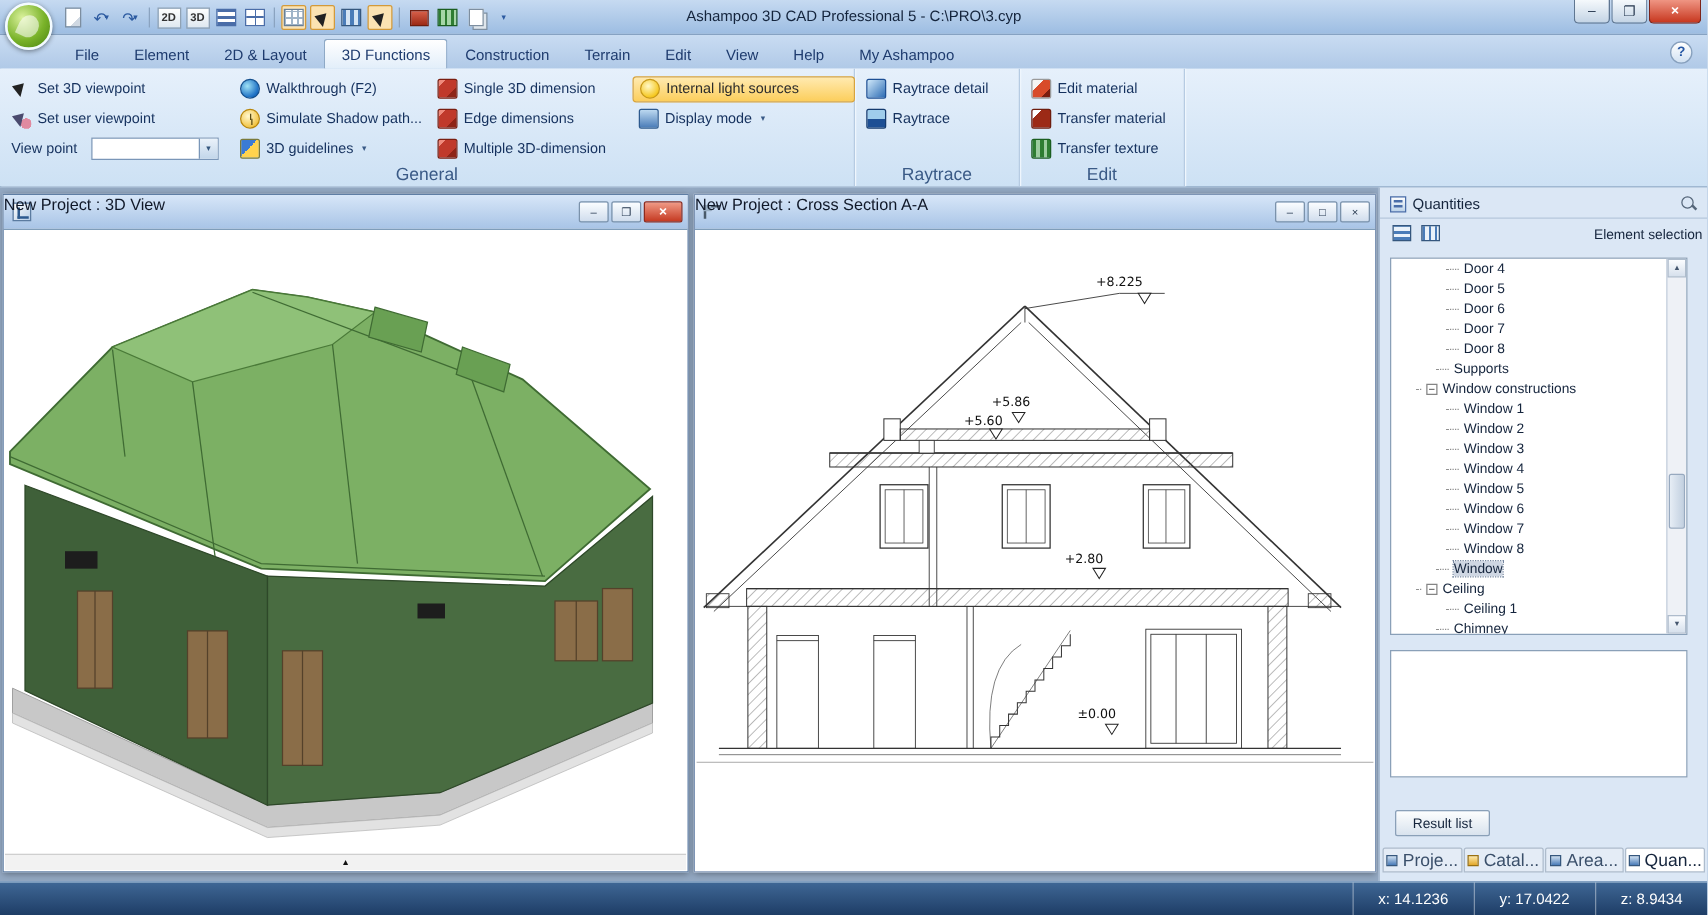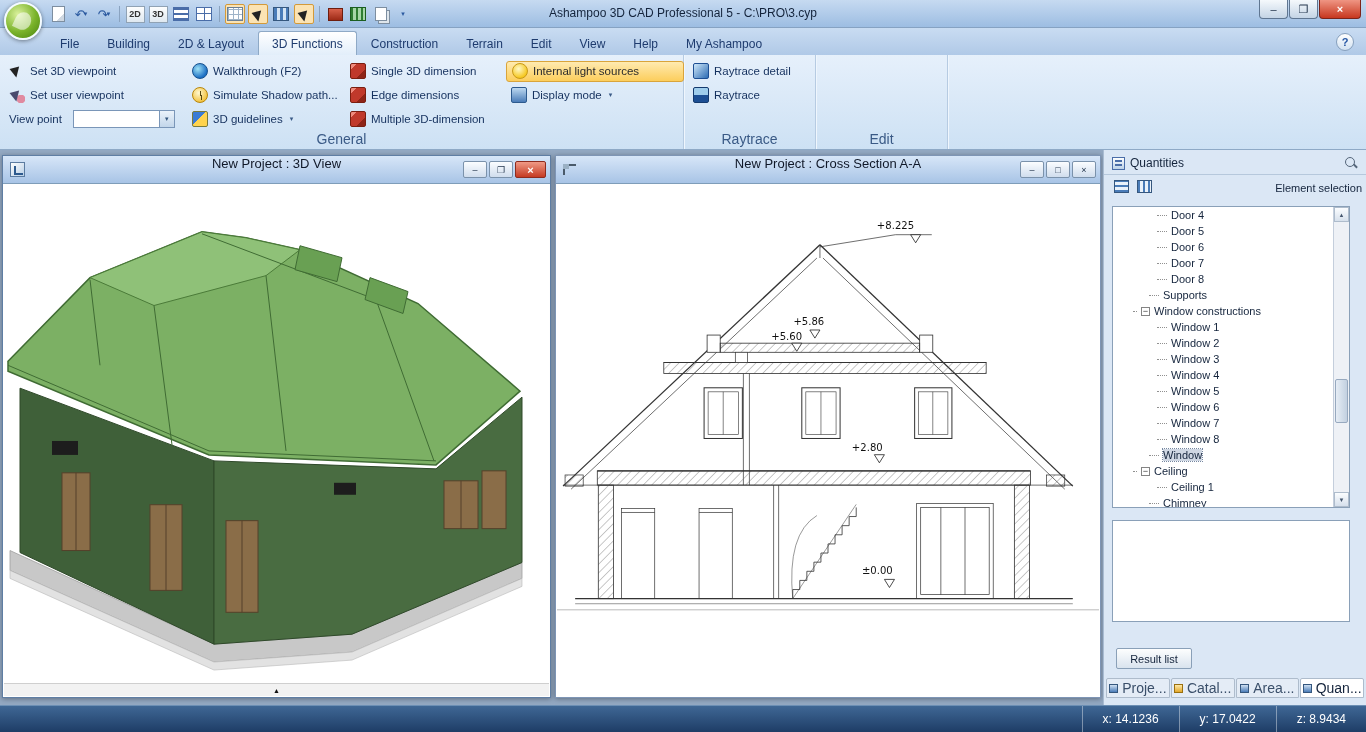--- a/index.html
+++ b/index.html
@@ -70,21 +70,21 @@
   .ic-emat{background:linear-gradient(135deg,#f5f5f5 30%,#d84b2a 30% 75%,#7a1e10 75%);border:1px solid #9a9a9a}
   .ic-tmat{background:linear-gradient(135deg,#fff 25%,#9c2a16 25%);border:1px solid #6e1d0e}
   .ic-ttex{background:repeating-linear-gradient(90deg,#2e7d32 0 3px,#9ccc9f 3px 6px);border:1px solid #1b5e20}
 
   
   .main{position:absolute;top:150px;left:0;right:0;height:555px;background:#93a8c2}
   .child{position:absolute;background:#fff;border:1px solid #5f7ea4;box-shadow:0 1px 5px rgba(0,0,0,.35)}
   .c-view3d{left:2px;top:5px;width:549px;height:543px}
   .c-section{left:555px;top:5px;width:546px;height:543px;border-color:#7e95b5}
   .ctitle{height:28px;background:linear-gradient(#d7e6f8,#a8c4e6);border-bottom:1px solid #7f9db9;position:relative}
-  .ctext{position:absolute;left:0;right:0;top:0;text-align:center;font-size:13px;color:#101828}
+  .ctext{position:absolute;left:0;right:0;top:0;font-size:13px;color:#101828}
   .cicon{position:absolute;left:7px;top:6px;width:15px;height:15px}
   .ci-3d{background:linear-gradient(135deg,#fdfefe,#b9cfe6);border:1px solid #5b7ba0}
   .ci-3d::after{content:'';position:absolute;left:3px;top:3px;width:7px;height:7px;border-left:2px solid #2d5a8e;border-bottom:2px solid #2d5a8e}
   .ci-sec{border-top:2px solid #4a5a6a;border-left:2px solid #4a5a6a;width:13px;height:11px;margin-top:2px}
   .ci-sec::after{content:'';position:absolute;left:-2px;top:-2px;width:6px;height:5px;background:#9ab0c4}
   .cbtns{position:absolute;right:4px;top:5px;display:flex;gap:2px}
   .cbtn{width:24px;height:17px;border:1px solid #7b92ab;background:linear-gradient(#fbfdff,#d0dded);font-size:9px;display:flex;align-items:center;justify-content:center;color:#24364d;border-radius:2px}
   .cbtn.closeA{background:linear-gradient(#f09a86,#c53a22);border-color:#8e2b1e;color:#fff;width:31px;font-weight:bold;font-size:11px}
   .ccontent{position:absolute;top:28px;left:1px;right:1px;bottom:1px;background:#fff;overflow:hidden}
   .hsb{position:absolute;left:0;right:0;bottom:0;height:13px;background:#f2f2f2;border-top:1px solid #cfcfcf;display:flex;align-items:center;justify-content:center;font-size:7px;color:#111}
@@ -193,21 +193,21 @@
     <div class="qi">
         <span class="q-copy"></span>
       </div>
     <div class="qi">
         <span class="qdd">▾</span>
       </div>
   </div>
 
   <div class="tabs">
     <div class="tab">File</div>
-    <div class="tab">Building</div>
+    <div class="tab">Element</div>
     <div class="tab">2D &amp; Layout</div>
     <div class="tab active">3D Functions</div>
     <div class="tab">Construction</div>
     <div class="tab">Terrain</div>
     <div class="tab">Edit</div>
     <div class="tab">View</div>
     <div class="tab">Help</div>
     <div class="tab">My Ashampoo</div>
     <div class="helpbtn">?</div>
   </div>
@@ -275,20 +275,34 @@
           </div>
         <div class="ritem">
             <span class="icn ic-ray"></span>
             <span>Raytrace</span>
           </div>
         <div class="ritem"></div>
       </div>
       <div class="rcap">Raytrace</div>
     </div>
     <div class="rgroup g-edit" style="width:132px">
+      <div class="ritems">
+        <div class="ritem">
+            <span class="icn ic-emat"></span>
+            <span>Edit material</span>
+          </div>
+        <div class="ritem">
+            <span class="icn ic-tmat"></span>
+            <span>Transfer material</span>
+          </div>
+        <div class="ritem">
+            <span class="icn ic-ttex"></span>
+            <span>Transfer texture</span>
+          </div>
+      </div>
       <div class="rcap">Edit</div>
     </div>
   </div>
 
   <div class="main">
 
     <div class="child c-view3d">
       <div class="ctitle">
         <span class="cicon ci-3d"></span>
         <div class="ctext">New Project : 3D View</div>

